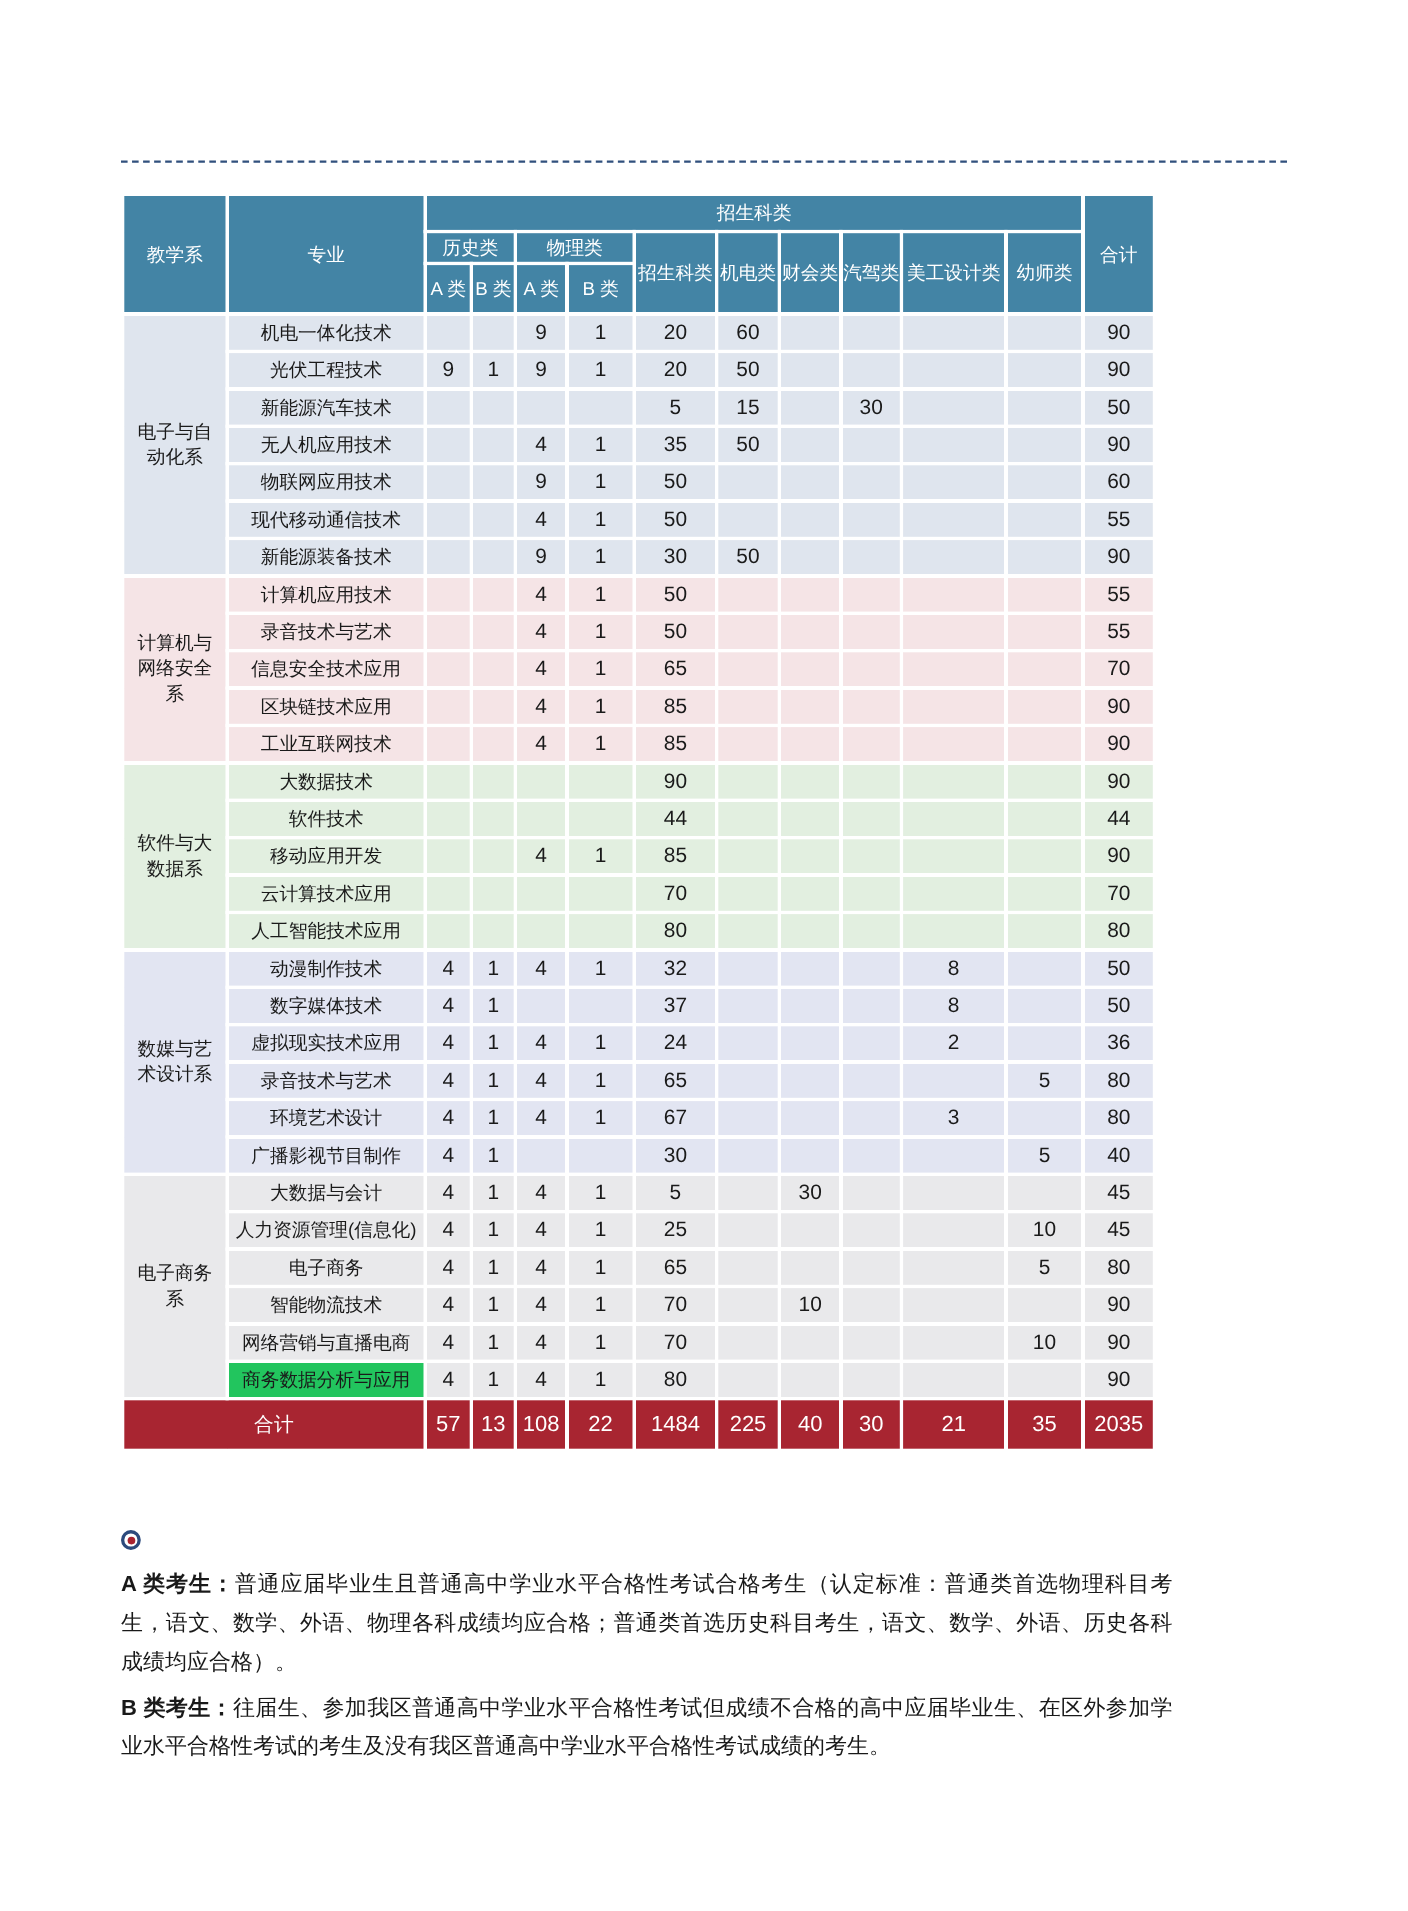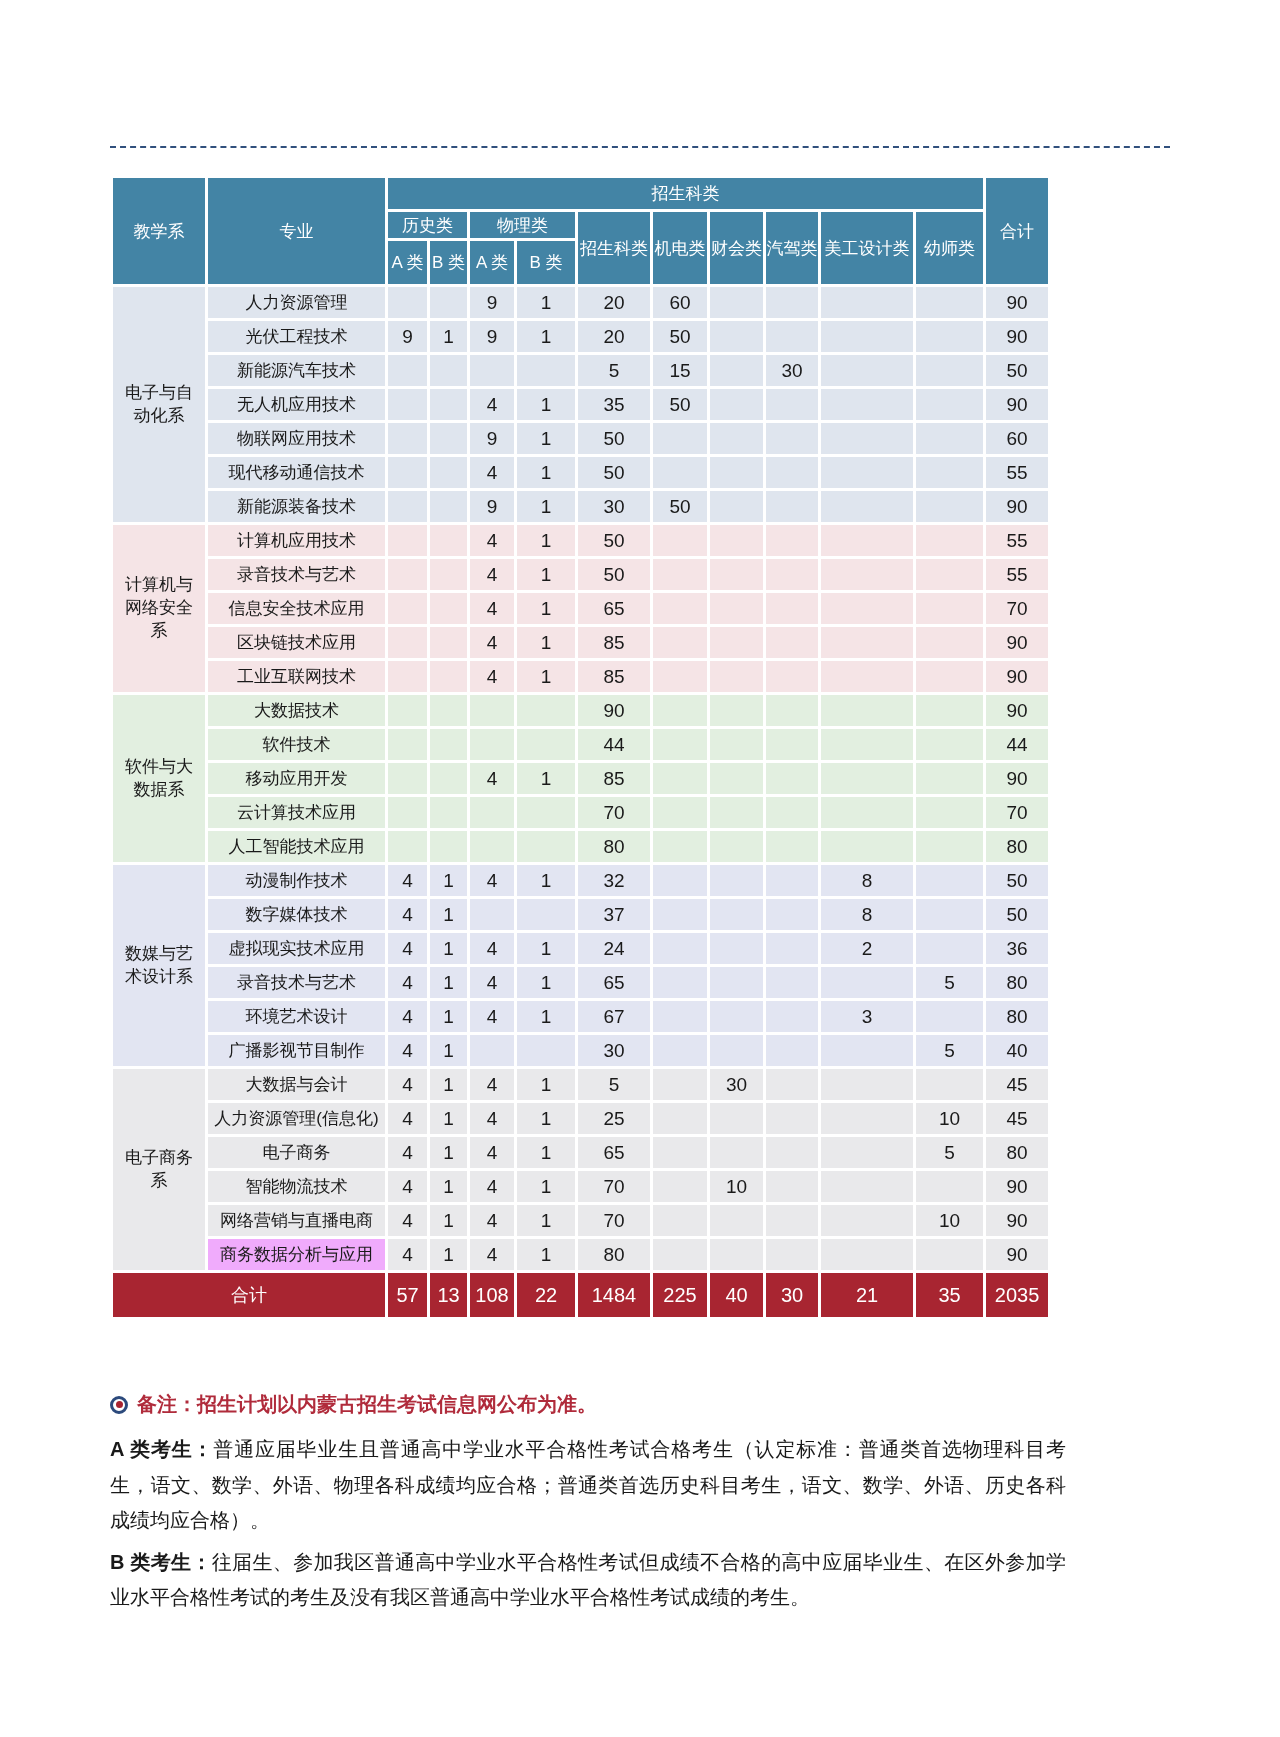--- a/index.html
+++ b/index.html
@@ -101,21 +101,21 @@
         <tr class="hrow3">
           <th>A 类</th>
           <th>B 类</th>
           <th>A 类</th>
           <th>B 类</th>
         </tr>
       </thead>
       <tbody>
           <tr>
             <td class="dept" rowspan="7" style="background: rgb(223, 229, 238);">电子与自动化系</td>
-            <td class="major" style="background: rgb(223, 229, 238);">人力资源管理</td>
+            <td class="major" style="background: rgb(223, 229, 238);">机电一体化技术</td>
             <td class="num" style="background: rgb(223, 229, 238);"></td>
             <td class="num" style="background: rgb(223, 229, 238);"></td>
             <td class="num" style="background: rgb(223, 229, 238);">9</td>
             <td class="num" style="background: rgb(223, 229, 238);">1</td>
             <td class="num" style="background: rgb(223, 229, 238);">20</td>
             <td class="num" style="background: rgb(223, 229, 238);">60</td>
             <td class="num" style="background: rgb(223, 229, 238);"></td>
             <td class="num" style="background: rgb(223, 229, 238);"></td>
             <td class="num" style="background: rgb(223, 229, 238);"></td>
             <td class="num" style="background: rgb(223, 229, 238);"></td>
@@ -497,21 +497,21 @@
             <td class="num" style="background: rgb(233, 233, 235);">1</td>
             <td class="num" style="background: rgb(233, 233, 235);">70</td>
             <td class="num" style="background: rgb(233, 233, 235);"></td>
             <td class="num" style="background: rgb(233, 233, 235);"></td>
             <td class="num" style="background: rgb(233, 233, 235);"></td>
             <td class="num" style="background: rgb(233, 233, 235);"></td>
             <td class="num" style="background: rgb(233, 233, 235);">10</td>
             <td class="num" style="background: rgb(233, 233, 235);">90</td>
           </tr>
           <tr>
-            <td class="major" style="background: #f0abfc;">商务数据分析与应用</td>
+            <td class="major" style="background: #22c55e;">商务数据分析与应用</td>
             <td class="num" style="background: rgb(233, 233, 235);">4</td>
             <td class="num" style="background: rgb(233, 233, 235);">1</td>
             <td class="num" style="background: rgb(233, 233, 235);">4</td>
             <td class="num" style="background: rgb(233, 233, 235);">1</td>
             <td class="num" style="background: rgb(233, 233, 235);">80</td>
             <td class="num" style="background: rgb(233, 233, 235);"></td>
             <td class="num" style="background: rgb(233, 233, 235);"></td>
             <td class="num" style="background: rgb(233, 233, 235);"></td>
             <td class="num" style="background: rgb(233, 233, 235);"></td>
             <td class="num" style="background: rgb(233, 233, 235);"></td>
@@ -531,20 +531,19 @@
             <td class="num">35</td>
             <td class="num">2035</td>
           </tr>
         </tbody>
     </table>
   </div>
 
   <div class="notes">
     <div class="remark-line">
       <span class="note-icon"></span>
-      <span class="remark-text"><b>备注：</b><span>招生计划以内蒙古招生考试信息网公布为准。</span></span>
     </div>
     <div class="note-para"><b>A 类考生：</b><span>普通应届毕业生且普通高中学业水平合格性考试合格考生（认定标准：普通类首选物理科目考生，语文、数学、外语、物理各科成绩均应合格；普通类首选历史科目考生，语文、数学、外语、历史各科成绩均应合格）。</span></div>
     <div class="note-para"><b>B 类考生：</b><span>往届生、参加我区普通高中学业水平合格性考试但成绩不合格的高中应届毕业生、在区外参加学业水平合格性考试的考生及没有我区普通高中学业水平合格性考试成绩的考生。</span></div>
   </div>
 
 
 </div>
 
 </body></html>

